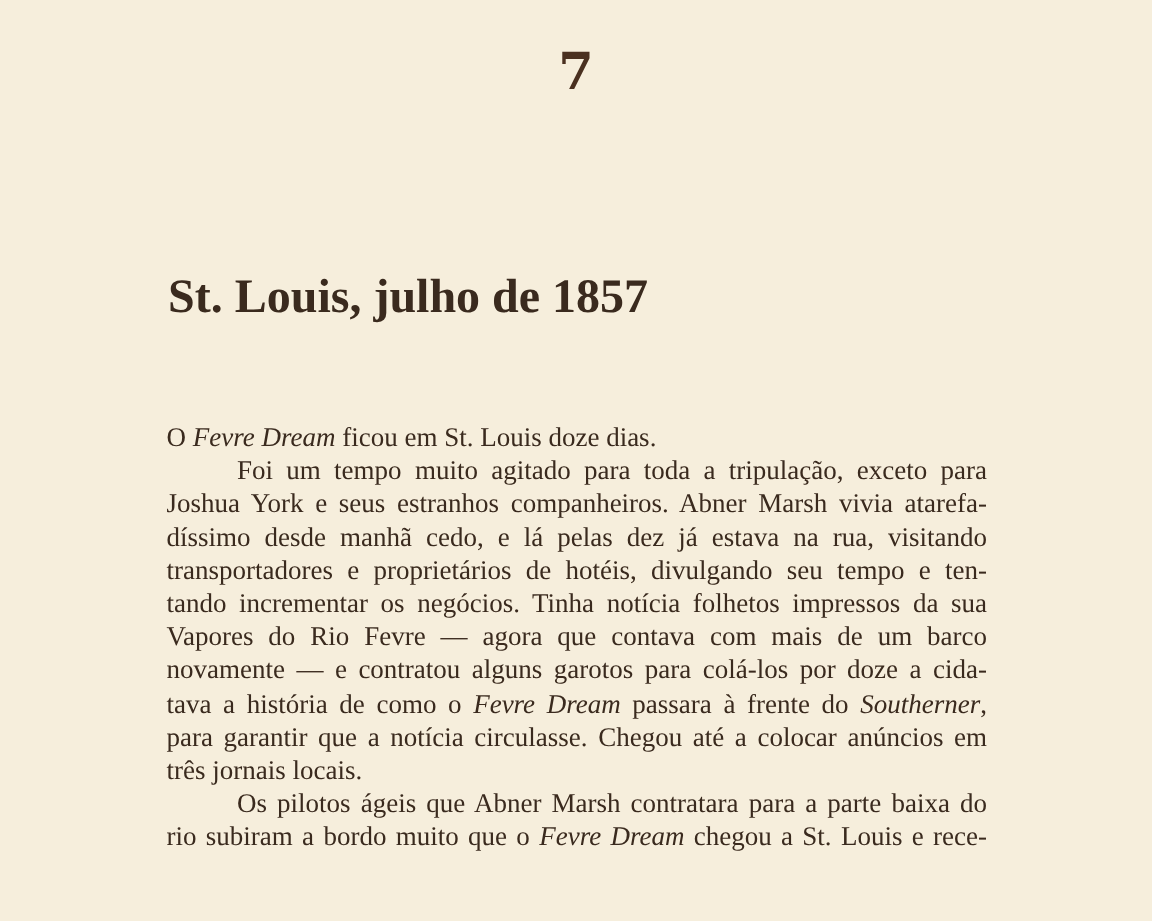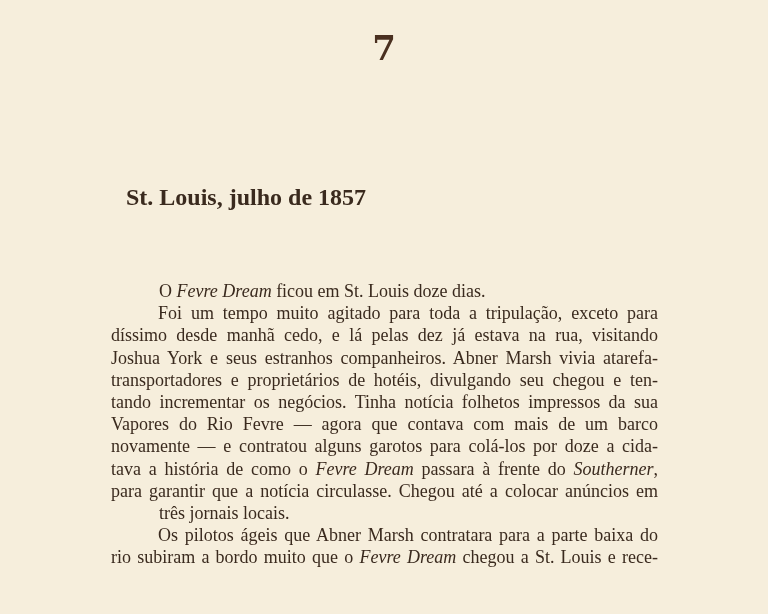--- a/index.html
+++ b/index.html
@@ -26,67 +26,66 @@
       top: 26px;
       text-align: center;
       font-family: "DejaVu Serif", "Liberation Serif", serif;
       font-weight: bold;
       font-size: 34px;
       line-height: 44px;
       color: #4a3020;
     }
     .chapter-title {
       position: absolute;
-      left: 126px;
+      left: 112px;
       top: 182px;
       margin: 0;
       font-family: "Liberation Serif", serif;
       font-weight: bold;
-      font-size: 24px;
+      font-size: 32px;
       line-height: 30px;
       color: #3a2a1e;
     }
     .body-text {
       position: absolute;
       left: 111px;
       top: 280px;
       width: 547px;
       font-size: 18px;
       line-height: 22.2px;
     }
     .line {
       display: block;
       white-space: nowrap;
       text-align: justify;
       text-align-last: justify;
       height: 22.2px;
     }
     .line.last {
       text-align-last: left;
-      margin-left: 48px;
     }
     .line.indent {
       padding-left: 47px;
     }
     em {
       font-style: italic;
     }
   </style>
 </head>
 <body>
 
 <div class="page">
   <div class="chapter-number">7</div>
   <h2 class="chapter-title">St. Louis, julho de 1857</h2>
   <div class="body-text" id="body-text">
       <span class="line last"><span>O </span><em>Fevre Dream</em><span> ficou em St. Louis doze dias.</span></span>
       <span class="line indent"><span>Foi um tempo muito agitado para toda a tripulação, exceto para</span></span>
+      <span class="line"><span>Joshua York e seus estranhos companheiros. Abner Marsh vivia atarefa-</span></span>
       <span class="line"><span>díssimo desde manhã cedo, e lá pelas dez já estava na rua, visitando</span></span>
-      <span class="line"><span>Joshua York e seus estranhos companheiros. Abner Marsh vivia atarefa-</span></span>
-      <span class="line"><span>transportadores e proprietários de hotéis, divulgando seu chegou e ten-</span></span>
+      <span class="line"><span>transportadores e proprietários de hotéis, divulgando seu tempo e ten-</span></span>
       <span class="line"><span>tando incrementar os negócios. Tinha notícia folhetos impressos da sua</span></span>
       <span class="line"><span>Vapores do Rio Fevre — agora que contava com mais de um barco</span></span>
       <span class="line"><span>novamente — e contratou alguns garotos para colá-los por doze a cida-</span></span>
       <span class="line"><span>tava a história de como o </span><em>Fevre Dream</em><span> passara à frente do </span><em>Southerner</em><span>,</span></span>
       <span class="line"><span>para garantir que a notícia circulasse. Chegou até a colocar anúncios em</span></span>
       <span class="line last"><span>três jornais locais.</span></span>
       <span class="line indent"><span>Os pilotos ágeis que Abner Marsh contratara para a parte baixa do</span></span>
       <span class="line"><span>rio subiram a bordo muito que o </span><em>Fevre Dream</em><span> chegou a St. Louis e rece-</span></span>
     </div>
 </div>

